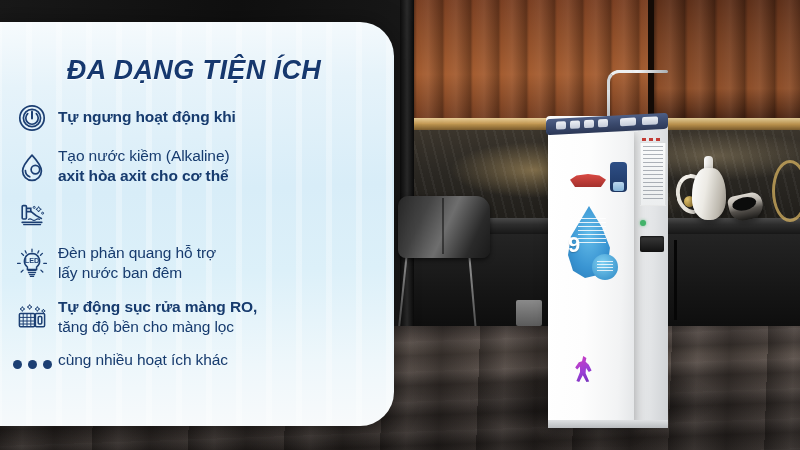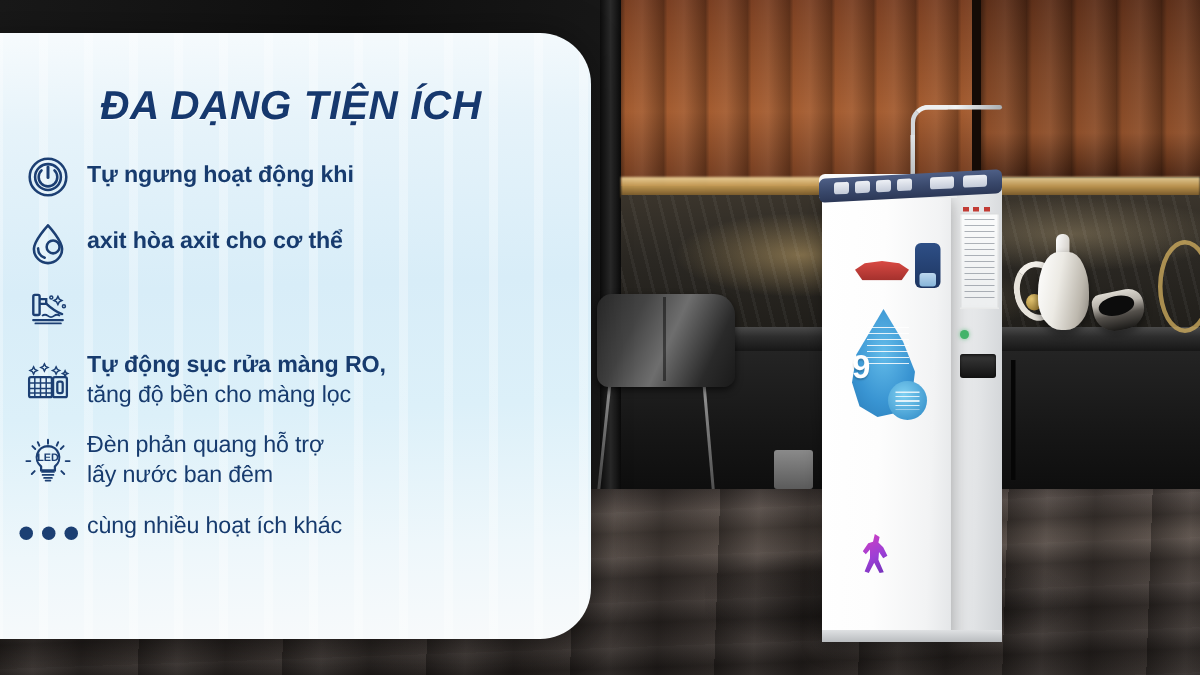--- a/index.html
+++ b/index.html
@@ -390,20 +390,21 @@
 
         <div class="row">
           <div class="ico">
             <svg width="30" height="30" viewBox="0 0 30 30" fill="none" stroke="#1c3f73" stroke-width="1.7">
               <path d="M15 3.2 C15 3.2 5.6 13.4 5.6 19 a9.4 9.4 0 0 0 18.8 0 C24.4 13.4 15 3.2 15 3.2 Z" stroke-linejoin="round"></path>
               <circle cx="18.4" cy="17.6" r="4.3"></circle>
               <path d="M8.4 18.6 a6.6 6.6 0 0 0 4.4 6.2" stroke-linecap="round"></path>
             </svg>
           </div>
           <div class="txt">
+            <span class="ln n">Tạo nước kiềm (Alkaline)</span>
             <span class="ln b">axit hòa axit cho cơ thể</span>
           </div>
         </div>
 
         <div class="row">
           <div class="ico">
             <svg width="30" height="30" viewBox="0 0 30 30" fill="none" stroke="#1c3f73" stroke-width="1.6">
               <rect x="5.2" y="5.6" width="4.2" height="13.4" rx="1"></rect>
               <path d="M9.4 8.4 h4.4 v3.2 h-4.4"></path>
               <path d="M13.8 11.4 C16.6 14 20 16.8 24.4 18.4" stroke-linecap="round"></path>
@@ -412,56 +413,56 @@
               <path d="M11 19.6 q2 -1.6 4 0 q2 1.6 4 0 q2 -1.6 4 0" stroke-width="1.2"></path>
               <path d="M21.6 6.6 l.9 1.8 l1.8 .9 l-1.8 .9 l-.9 1.8 l-.9 -1.8 l-1.8 -.9 l1.8 -.9 Z" stroke-width="1"></path>
               <circle cx="17.2" cy="7.4" r="1" stroke-width="1"></circle>
               <circle cx="25.6" cy="13.2" r="1" stroke-width="1"></circle>
             </svg>
           </div>
         </div>
 
         <div class="row">
           <div class="ico">
+            <svg width="32" height="32" viewBox="0 0 32 32" fill="none" stroke="#1c3f73" stroke-width="1.5">
+              <path d="M16 5.4 a7.6 7.6 0 0 0 -4.6 13.6 v2.6 h9.2 v-2.6 A7.6 7.6 0 0 0 16 5.4 Z"></path>
+              <path d="M12 22.6 h8 M12.4 24.6 h7.2 M13.4 26.6 h5.2 M14.4 28.4 h3.2" stroke-width="1.2" stroke-linecap="round"></path>
+              <text x="16" y="15.4" font-size="7.2" font-family="Liberation Sans, sans-serif" font-weight="bold" fill="#1c3f73" stroke="none" text-anchor="middle">LED</text>
+              <path d="M16 1.2 v2.6 M5.6 5.4 l1.9 1.9 M26.4 5.4 l-1.9 1.9 M1.6 15.4 h2.6 M27.8 15.4 h2.6
+                       M5.2 24 l1.9 -1.9 M26.8 24 l-1.9 -1.9 M9.2 2.8 l1 2.3 M22.8 2.8 l-1 2.3" stroke-width="1.3" stroke-linecap="round"></path>
+            </svg>
+          </div>
+          <div class="txt">
+            <span class="ln n">Đèn phản quang hỗ trợ</span>
+            <span class="ln n">lấy nước ban đêm</span>
+          </div>
+        </div>
+
+        <div class="row">
+          <div class="ico">
             <svg width="32" height="30" viewBox="0 0 32 30" fill="none" stroke="#1c3f73" stroke-width="1.5">
               <rect x="3.4" y="11.4" width="15.2" height="13.4" rx="1.2"></rect>
               <path d="M3.4 15.4 h15.2 M3.4 19 h15.2 M3.4 22 h15.2
                        M7.2 11.4 v13.4 M11 11.4 v13.4 M14.8 11.4 v13.4" stroke-width="1"></path>
               <rect x="19.4" y="11.4" width="9.2" height="13.4" rx="1.2"></rect>
               <rect x="22.2" y="14.4" width="3.6" height="7.6" rx="1.2"></rect>
               <path d="M6.4 4.6 l.8 1.6 l1.6 .8 l-1.6 .8 l-.8 1.6 l-.8 -1.6 l-1.6 -.8 l1.6 -.8 Z" stroke-width="1"></path>
               <path d="M13.6 2.6 l.8 1.6 l1.6 .8 l-1.6 .8 l-.8 1.6 l-.8 -1.6 l-1.6 -.8 l1.6 -.8 Z" stroke-width="1"></path>
               <path d="M21.4 4.6 l.8 1.6 l1.6 .8 l-1.6 .8 l-.8 1.6 l-.8 -1.6 l-1.6 -.8 l1.6 -.8 Z" stroke-width="1"></path>
               <path d="M27.4 7.2 l.6 1.2 l1.2 .6 l-1.2 .6 l-.6 1.2 l-.6 -1.2 l-1.2 -.6 l1.2 -.6 Z" stroke-width="1"></path>
             </svg>
           </div>
           <div class="txt">
             <span class="ln b">Tự động sục rửa màng RO,</span>
             <span class="ln n">tăng độ bền cho màng lọc</span>
           </div>
         </div>
 
         <div class="row">
           <div class="ico">
-            <svg width="32" height="32" viewBox="0 0 32 32" fill="none" stroke="#1c3f73" stroke-width="1.5">
-              <path d="M16 5.4 a7.6 7.6 0 0 0 -4.6 13.6 v2.6 h9.2 v-2.6 A7.6 7.6 0 0 0 16 5.4 Z"></path>
-              <path d="M12 22.6 h8 M12.4 24.6 h7.2 M13.4 26.6 h5.2 M14.4 28.4 h3.2" stroke-width="1.2" stroke-linecap="round"></path>
-              <text x="16" y="15.4" font-size="7.2" font-family="Liberation Sans, sans-serif" font-weight="bold" fill="#1c3f73" stroke="none" text-anchor="middle">LED</text>
-              <path d="M16 1.2 v2.6 M5.6 5.4 l1.9 1.9 M26.4 5.4 l-1.9 1.9 M1.6 15.4 h2.6 M27.8 15.4 h2.6
-                       M5.2 24 l1.9 -1.9 M26.8 24 l-1.9 -1.9 M9.2 2.8 l1 2.3 M22.8 2.8 l-1 2.3" stroke-width="1.3" stroke-linecap="round"></path>
-            </svg>
-          </div>
-          <div class="txt">
-            <span class="ln n">Đèn phản quang hỗ trợ</span>
-            <span class="ln n">lấy nước ban đêm</span>
-          </div>
-        </div>
-
-        <div class="row">
-          <div class="ico">
             <div class="dots">
               <i></i>
               <i></i>
               <i></i>
             </div>
           </div>
           <div class="txt">
             <span class="ln n">cùng nhiều hoạt ích khác</span>
           </div>
         </div>

